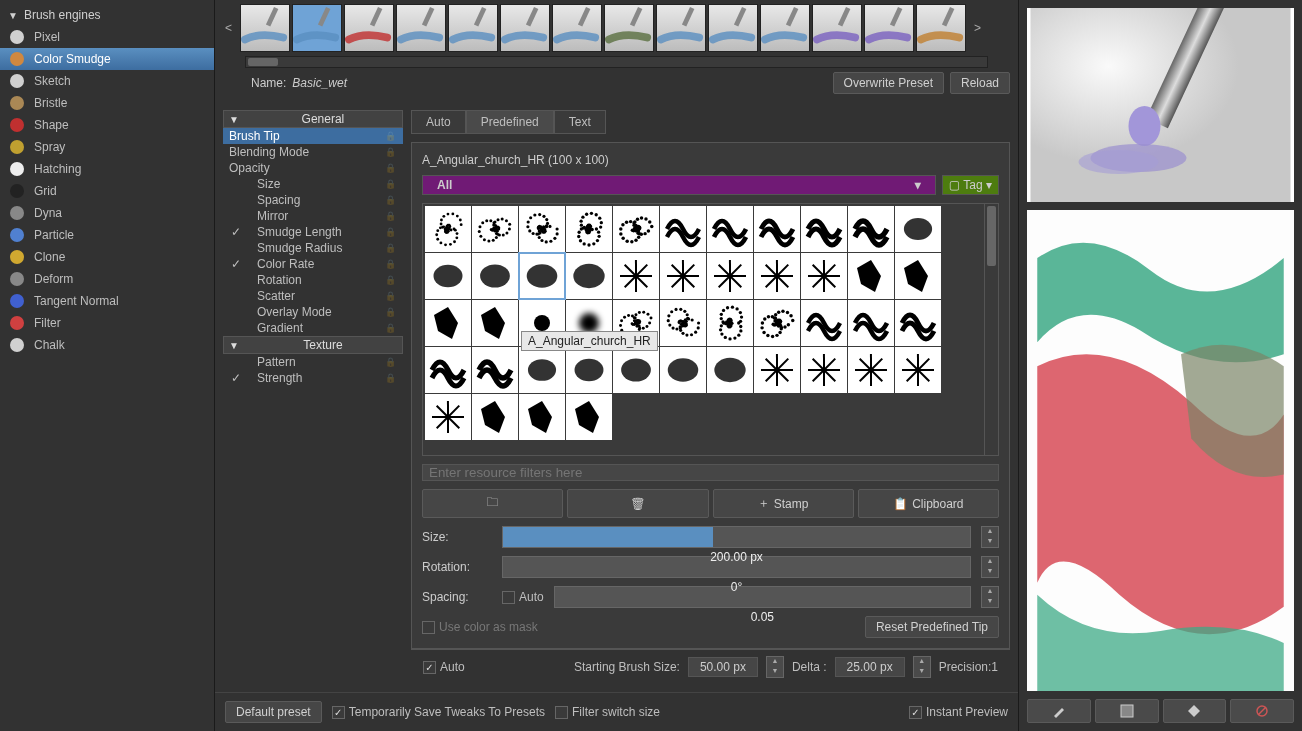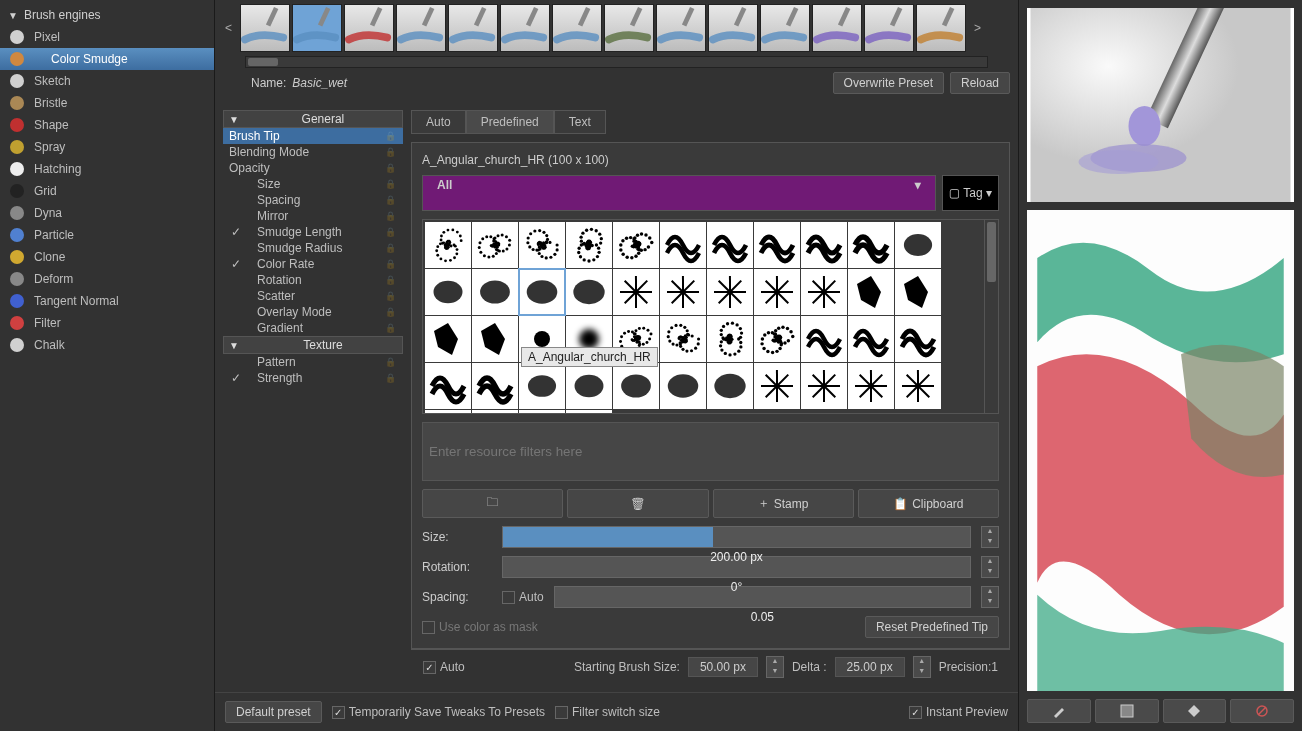--- a/index.html
+++ b/index.html
@@ -30,21 +30,20 @@
 .engine-item {
   display: flex;
   align-items: center;
   padding: 2px 6px;
   height: 22px;
   cursor: pointer;
 }
 .engine-item.selected {
   background: linear-gradient(#5a8fc0, #3d6da0);
   color: #fff;
-  gap: 17px;
 }
 .engine-icon {
   width: 22px;
   height: 18px;
   margin-right: 6px;
   display: flex;
   align-items: center;
   justify-content: center;
 }
 .engine-icon svg { width: 18px; height: 18px; }
@@ -177,24 +176,24 @@
 .filter-row { display: flex; gap: 6px; }
 .filter-select {
   flex: 1;
   background: #701a75;
   border: 1px solid #555;
   color: #ccc;
   padding: 2px 14px;
   font-weight: bold;
 }
 .tag-btn {
-  background: #000000;
+  background: #4d7c0f;
   border: 1px solid #555;
   color: #ccc;
-  padding: 10px 6px;
+  padding: 2px 6px;
   cursor: pointer;
 }
 .tip-grid-wrap { position: relative; flex: 1; min-height: 160px; border: 1px solid #555; overflow: hidden; background: #3a3a3a; }
 .tip-grid {
   display: grid;
   grid-template-columns: repeat(11, 46px);
   grid-auto-rows: 46px;
   gap: 1px;
   padding: 2px;
 }
@@ -229,21 +228,21 @@
   position:absolute;
   top:2px; left:2px; right:2px;
   height: 60px;
   background: #666;
   border-radius: 2px;
 }
 .filter-input {
   width: 100%;
   background: #464646;
   border: 1px solid #555;
-  padding: 21px 6px;
+  padding: 0 6px;
   color: #fde047;
 }
 .action-btns { display: flex; gap: 4px; }
 .action-btns .btn { flex: 1; display: flex; align-items: center; justify-content: center; gap: 4px; }
 .slider-row {
   display: flex;
   align-items: center;
   gap: 10px;
 }
 .slider-label { width: 70px; color: #ccc; }

